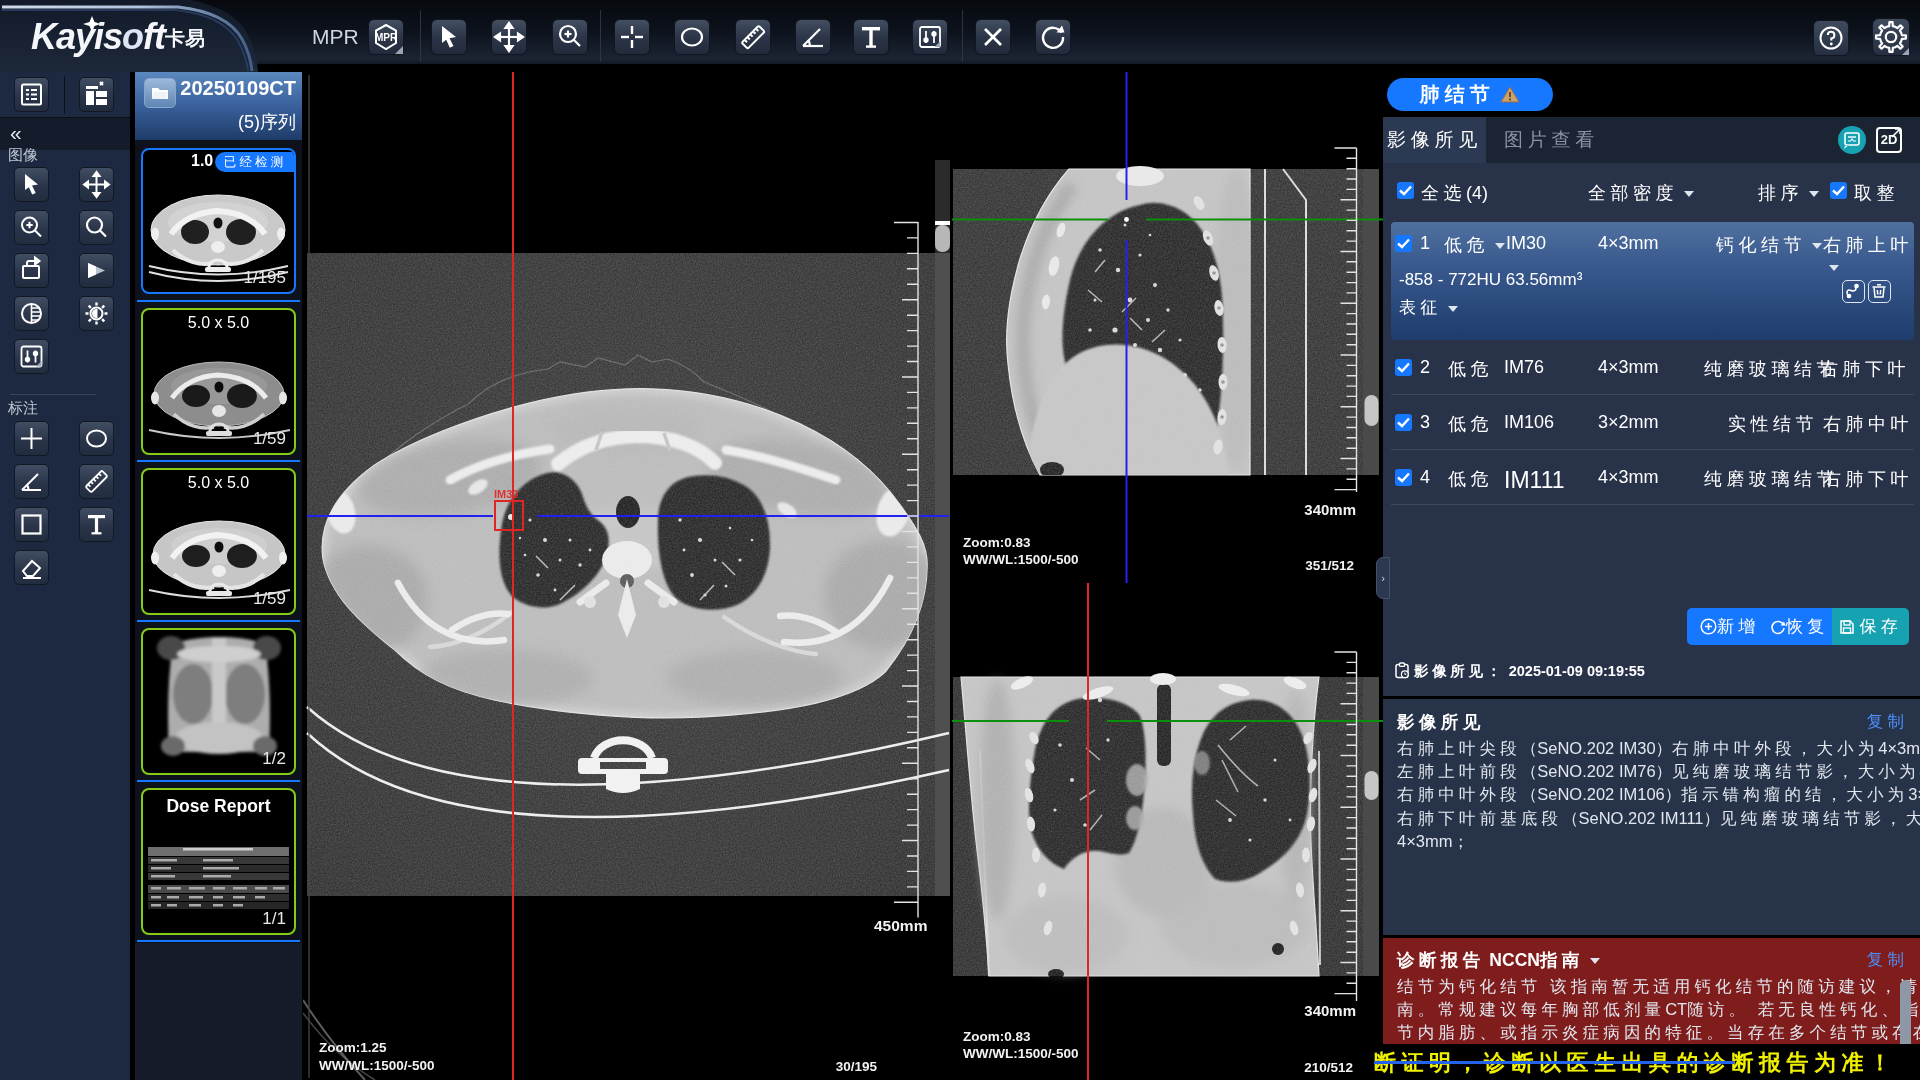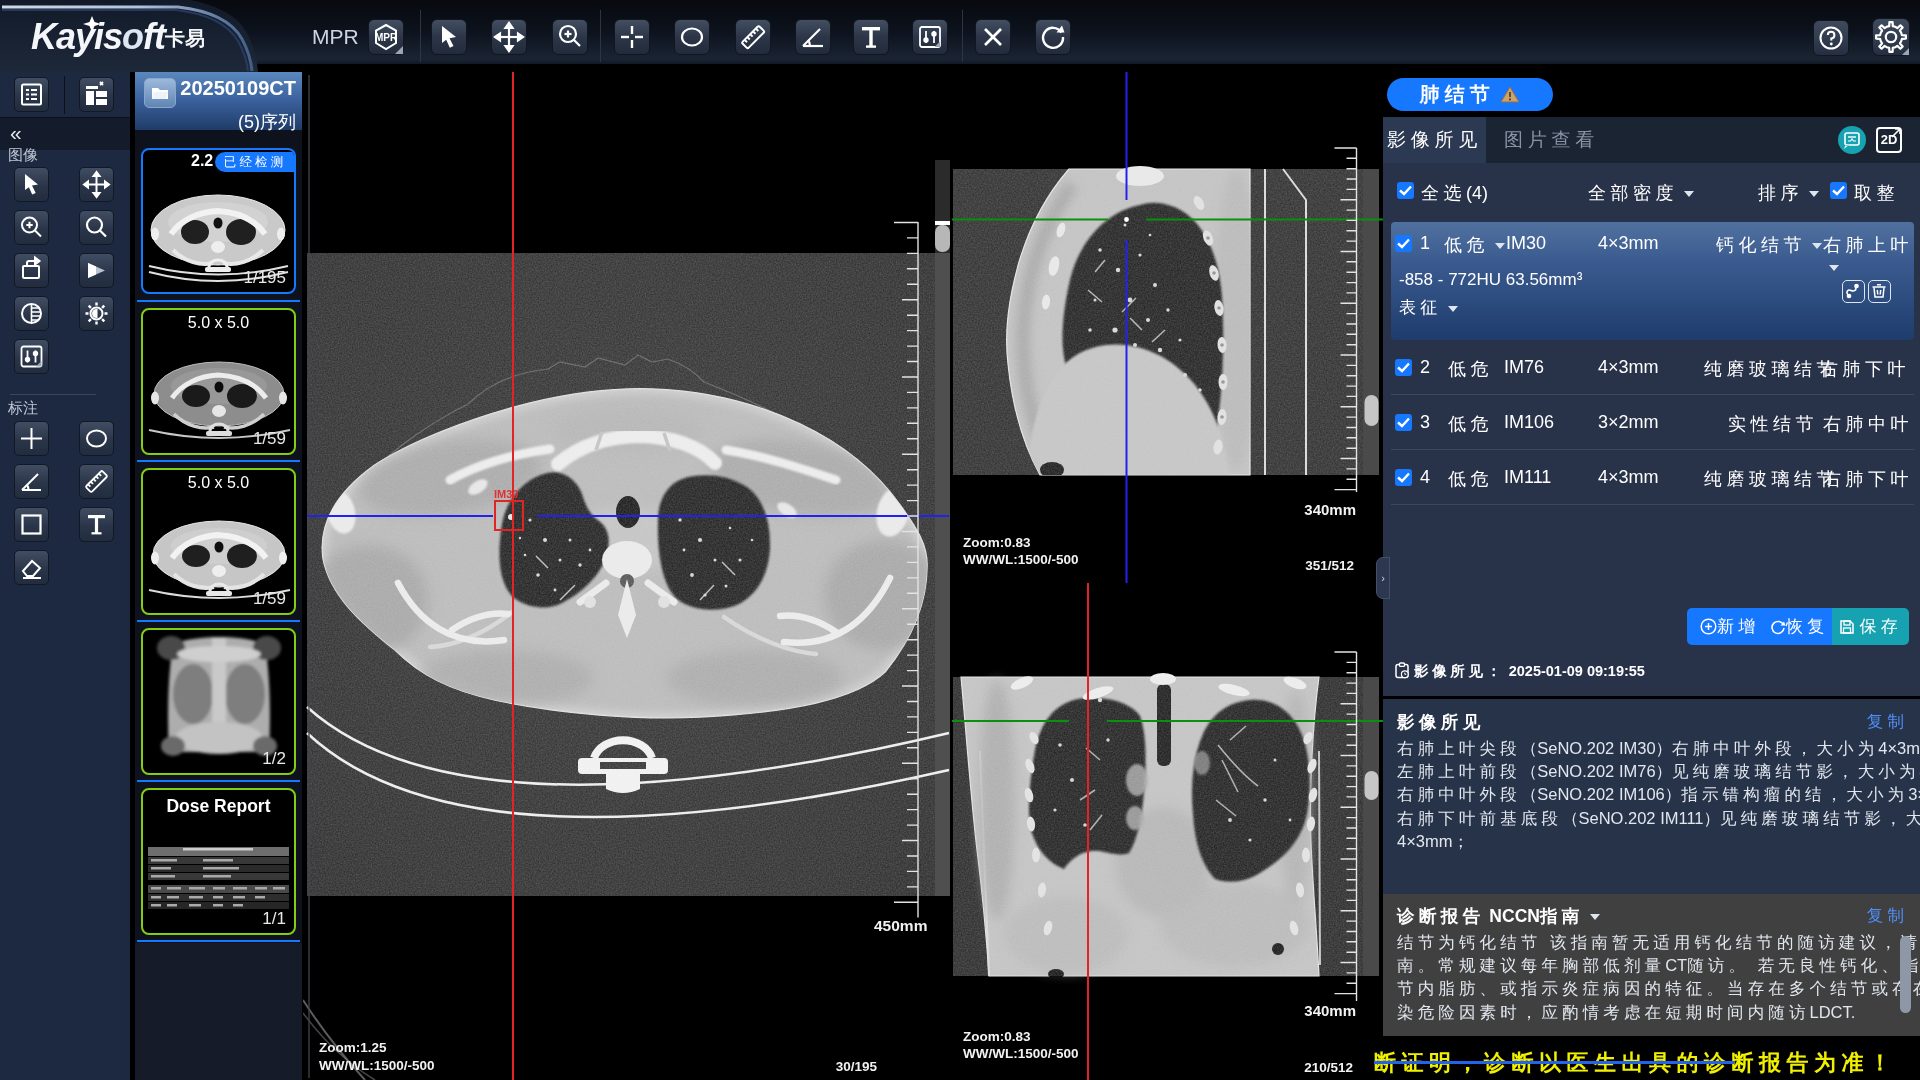--- a/index.html
+++ b/index.html
@@ -226,21 +226,21 @@
         <rect x="14.9" y="7" width="3.2" height="19"></rect>
         <rect x="11.5" y="24.2" width="10" height="2.2"></rect>
       </svg></div>
 <div class="sbtn" style="left:14px;top:478px"><svg width="33" height="33" viewBox="0 0 33 33" fill="none" stroke="#fff" stroke-width="2">
         <path d="M8 20 L17 10 L25 17 L18 25 L12 25 Z"></path>
         <line x1="8" y1="27" x2="26" y2="27"></line>
       </svg></div>
 </div>
 
 <div id="thumbs">
-<div class="abs" style="left:0;top:0;width:167px;height:58px;background:linear-gradient(180deg,#5b88bf 0%,#3c64a0 45%,#1f3c68 100%)">
+<div class="abs" style="left:0;top:0;width:167px;height:68px;background:linear-gradient(180deg,#5b88bf 0%,#3c64a0 45%,#1f3c68 100%)">
   <div class="abs" style="left:9px;top:6px;width:32px;height:30px;border-radius:5px;background:linear-gradient(180deg,#9db8da,#5f86b5);border:1px solid #8aa6cc"><svg width="30" height="28" viewBox="0 0 30 28" fill="none" stroke="#fff" stroke-width="1.8">
           <path d="M7 9 h6 l2 2 h8 v9 h-16 z" fill="#fff" stroke="none"></path>
           <path d="M9 13 h14 l-2 7 h-14 z" fill="#eef3f9" stroke="none"></path>
         </svg></div>
   <div class="abs" style="right:6px;top:5px;font-size:20px;font-weight:bold">20250109CT</div>
   <div class="abs" style="right:6px;top:38px;font-size:18px">(5)序列</div>
 </div>
 <div class="thumb" style="top:76px;height:146px;border:2px solid #1677ff">
 <svg width="151" height="142" viewBox="0 0 151 142">
 <ellipse cx="75" cy="80" rx="67" ry="35" fill="#c9c9c9" stroke="#e8e8e8"></ellipse>
@@ -251,21 +251,21 @@
 <path d="M28,84 C38,70 55,62 74,61 C95,62 112,70 122,84" stroke="#f2f2f2" stroke-width="6" fill="none"></path>
 <ellipse cx="12" cy="84" rx="4" ry="6.5" fill="#eee"></ellipse>
         <ellipse cx="138" cy="84" rx="4" ry="6.5" fill="#eee"></ellipse>
 <ellipse cx="75" cy="97" rx="7" ry="6" fill="#eee"></ellipse>
 <path d="M30,100 C42,112 58,116 70,113 M120,100 C108,112 92,116 80,113" stroke="#e8e8e8" stroke-width="4" fill="none"></path>
 <path d="M6,116 Q75,133 145,116" stroke="#e0e0e0" stroke-width="2" fill="none"></path>
 <path d="M6,122 Q75,140 145,122" stroke="#e0e0e0" stroke-width="2" fill="none"></path>
 <path d="M66,117 A9,7 0 0 1 84,117" stroke="#eee" stroke-width="3" fill="none"></path>
         <rect x="62" y="117" width="26" height="5" rx="2" fill="#eee"></rect>
 </svg>
-<div class="abs" style="left:48px;top:2px;font-size:16px;font-weight:bold">2.2</div>
+<div class="abs" style="left:48px;top:2px;font-size:16px;font-weight:bold">1.0</div>
 <div class="abs" style="right:-1px;top:2px;width:80px;height:20px;background:#1677ff;border-radius:10px 0 0 10px;font-size:12.5px;text-align:center;line-height:20px"><span class="cjk">已经检测</span></div>
 <div class="tnum">1/195</div>
 </div>
 <div class="tsepline" style="top:228px"></div>
 <div class="thumb" style="top:236px">
 <svg width="153" height="144" viewBox="0 0 153 144">
 <g transform="translate(1,14)">
 <ellipse cx="75" cy="70" rx="65" ry="32" fill="#8d8d8d" stroke="#bbb"></ellipse>
 <ellipse cx="75" cy="62" rx="48" ry="18" fill="#989898"></ellipse>
 <ellipse cx="52" cy="72" rx="14" ry="11" fill="#1a1a1a"></ellipse>
@@ -857,21 +857,21 @@
     <div class="abs" style="left:432px;top:17px;font-size:18px"><span class="cjk">右肺中叶</span></div>
   </div>
   <div class="abs" style="left:8px;top:287px;width:523px;height:55px;border-bottom:1px solid #3c485e">
     <div class="chk" style="left:4px;top:19px">
           <svg width="13" height="11" viewBox="0 0 13 11">
             <polyline points="1,5.5 5,9 12,1.5" fill="none" stroke="#fff" stroke-width="2.4"></polyline>
           </svg>
         </div>
     <div class="abs" style="left:29px;top:17px;font-size:18px">4</div>
     <div class="abs" style="left:57px;top:17px;font-size:18px"><span class="cjk">低危</span></div>
-    <div class="abs" style="left:113px;top:17px;font-size:18px">IM111</div>
+    <div class="abs" style="left:113px;top:17px;font-size:23px">IM111</div>
     <div class="abs" style="left:207px;top:17px;font-size:18px">4×3mm</div>
     <div class="abs" style="left:313px;top:17px;font-size:18px"><span class="cjk">纯磨玻璃结节</span></div>
     <div class="abs" style="left:432px;top:17px;font-size:18px"><span class="cjk">右肺下叶</span></div>
   </div>
 
   <div class="abs" style="left:304px;top:445px;width:222px;height:37px;border-radius:5px;overflow:hidden">
     <div class="abs" style="left:0;top:0;width:145px;height:37px;background:#1677ff;line-height:37px">
       <span style="position:absolute;left:13px;top:0;font-size:17px"><svg width="17" height="17" viewBox="0 0 17 17" style="vertical-align:-3px">
               <circle cx="8.5" cy="8.5" r="7.3" fill="none" stroke="#fff" stroke-width="1.5"></circle>
               <line x1="8.5" y1="5" x2="8.5" y2="12" stroke="#fff" stroke-width="1.5"></line>
@@ -909,21 +909,21 @@
   <div class="abs" style="left:14px;top:38px;font-size:16.5px;line-height:23.2px;color:#e2e7ef;white-space:nowrap">
     <div><span class="cjk">右肺上叶尖段</span>（SeNO.202 IM30）<span class="cjk">右肺中叶外段，大小为</span>4×3mm；</div>
     <div><span class="cjk">左肺上叶前段</span>（SeNO.202 IM76）<span class="cjk">见纯磨玻璃结节影，大小为</span>4×3mm；</div>
     <div><span class="cjk">右肺中叶外段</span>（SeNO.202 IM106）<span class="cjk">指示错构瘤的结，大小为</span>3×2mm；</div>
     <div><span class="cjk">右肺下叶前基底段</span>（SeNO.202 IM111）<span class="cjk">见纯磨玻璃结节影，大小为</span></div>
     <div>4×3mm；</div>
   </div>
 </div>
 <div class="abs" style="left:0;top:863px;width:537px;height:3px;background:#000"></div>
 
-<div class="abs" style="left:0;top:822px;width:537px;height:142px;background:#404040;overflow:hidden">
+<div class="abs" style="left:0;top:866px;width:537px;height:106px;background:#7f1d1d;overflow:hidden">
   <div class="abs" style="left:14px;top:10px;font-size:17.5px;font-weight:bold"><span class="cjk">诊断报告</span> NCCN<span class="cjk">指南</span><span class="caret"></span></div>
   <div class="abs" style="right:12px;top:11px;font-size:16.5px;color:#4f8ef7"><span class="cjk">复制</span></div>
   <div class="abs" style="left:14px;top:37px;font-size:16.5px;line-height:23.2px;color:#e2e7ef;white-space:nowrap">
     <div><span class="cjk">结节为钙化结节 该指南暂无适用钙化结节的随访建议，请参考其他指</span></div>
     <div><span class="cjk">南。常规建议每年胸部低剂量</span>CT<span class="cjk">随访。 若无良性钙化、指示错构瘤的结</span></div>
     <div><span class="cjk">节内脂肪、或指示炎症病因的特征。当存在多个结节或存在指示隐匿感</span></div>
     <div><span class="cjk">染危险因素时，应酌情考虑在短期时间内随访</span>LDCT.</div>
   </div>
   <div class="abs" style="left:517px;top:42px;width:11px;height:77px;border-radius:6px;background:#8e97a6"></div>
 </div>

